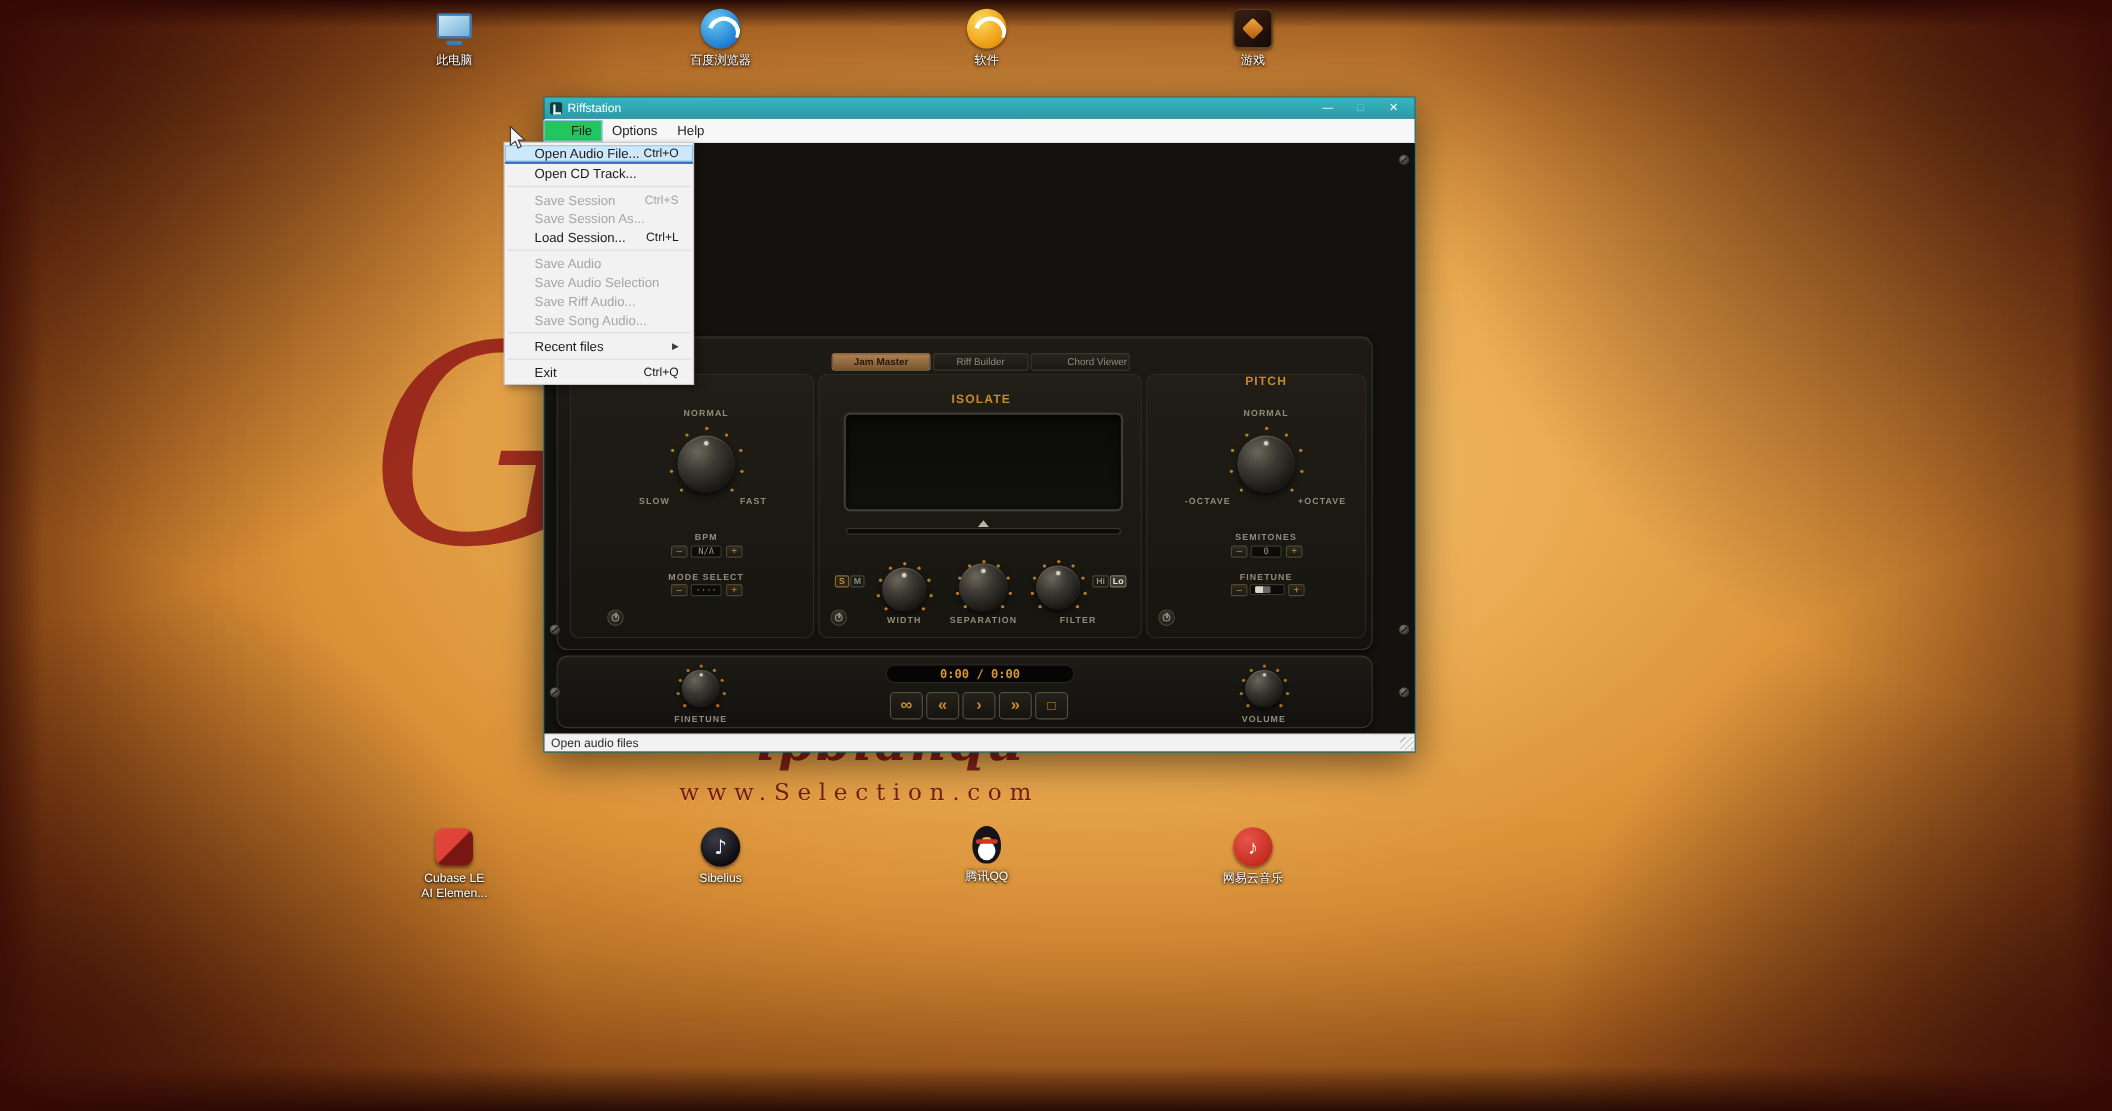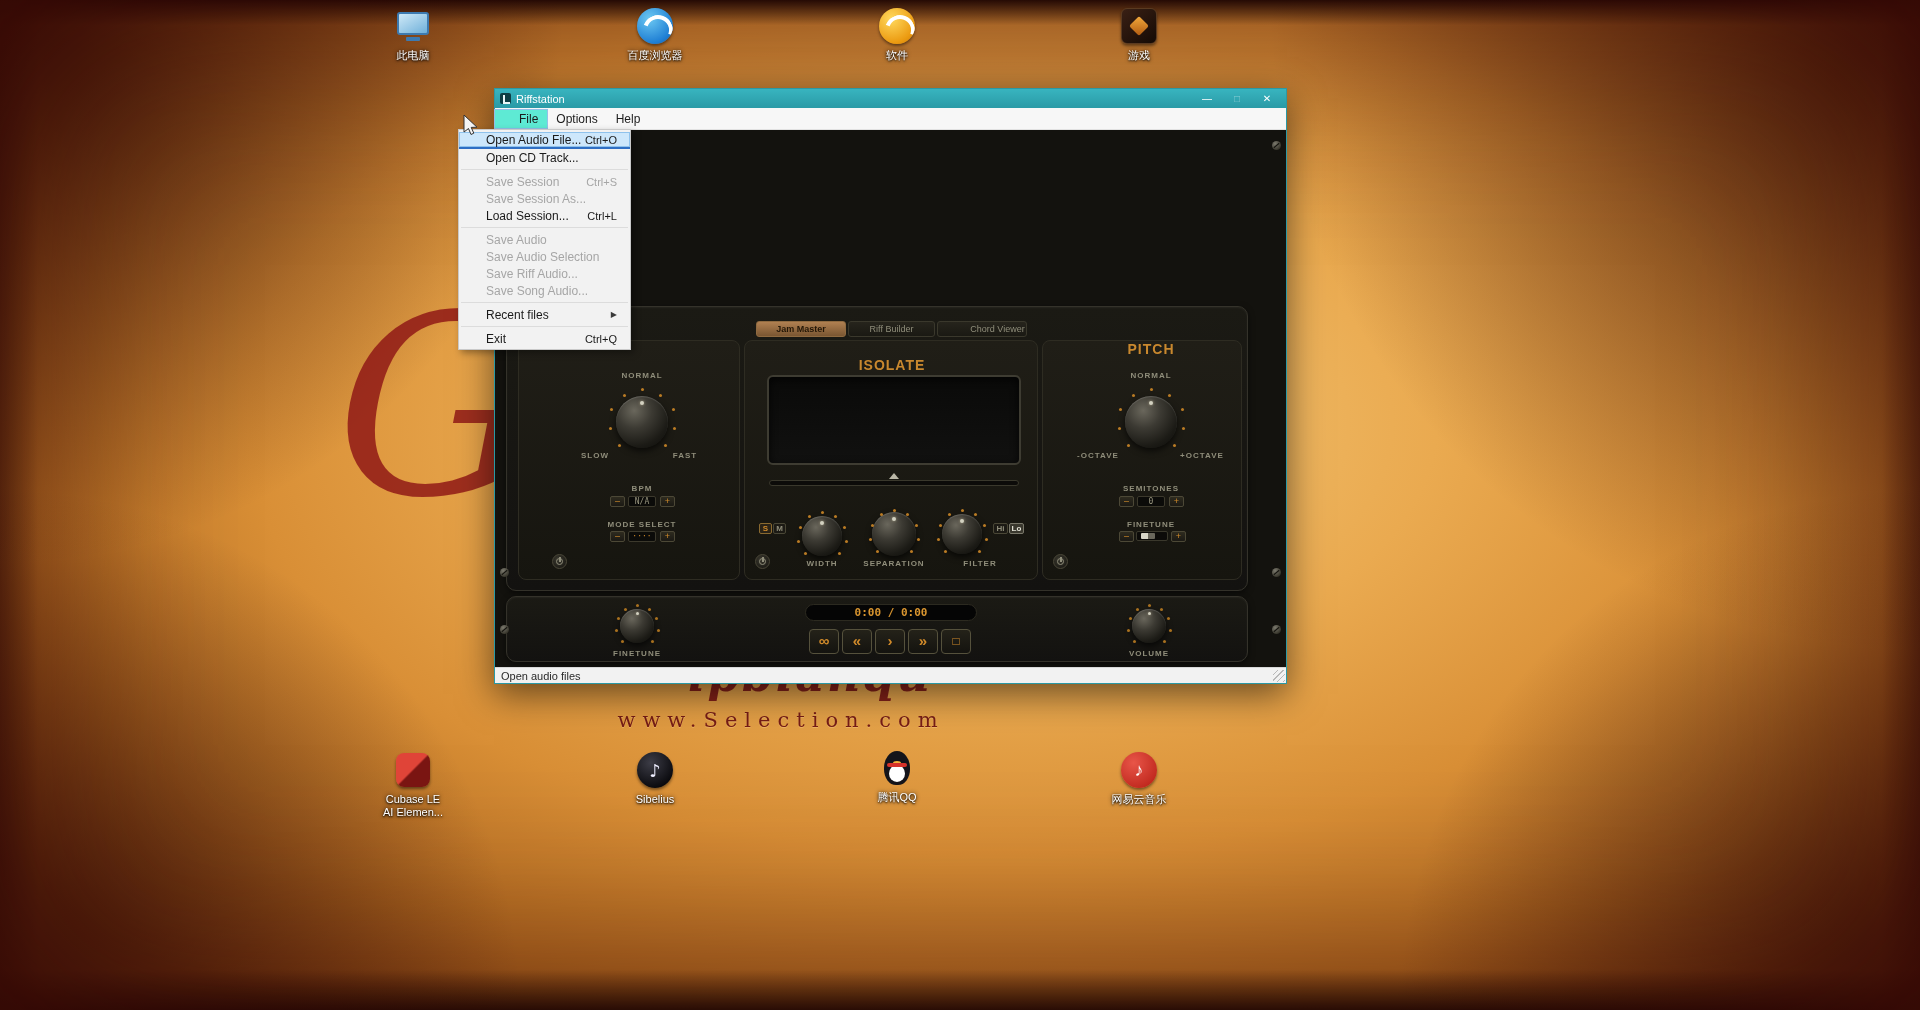--- a/index.html
+++ b/index.html
@@ -67,33 +67,33 @@
     background:linear-gradient(#38b4bf,#2a9aa6); display:flex; align-items:center; color:#fff; font-size:11px; }
   .titlebar .appico { width:11px; height:11px; margin:0 5px; background:#0e3d44; border-radius:2px; position:relative; flex:0 0 auto; }
   .titlebar .appico::after { content:""; position:absolute; left:3px; top:2px; width:5px; height:7px;
     border-left:2px solid #eaf7f8; border-bottom:2px solid #eaf7f8; }
   .titlebar .ttl { flex:1 1 auto; }
   .wbtn { width:30px; height:19px; text-align:center; line-height:19px; font-size:10px; color:#fff; }
   .wbtn.dim { color:rgba(255,255,255,.4); }
   .menubar { position:absolute; left:0; top:19px; width:100%; height:22px; background:#f7f7f7;
     border-bottom:1px solid #e2e2e2; display:flex; align-items:center; font-size:12px; color:#1c1c1c; }
   .menubar span { padding:2px 9px; }
-  .menubar .focused { background:#5eead4; outline:1px solid #93c0e8;padding-left:24px; }
+  .menubar .focused { background:#22c55e; outline:1px solid #93c0e8;padding-left:24px; }
 
   .appbody { position:absolute; left:0; top:41px; width:791px; height:539px; background:#13120e; }
 
   .panel { position:absolute; background:linear-gradient(180deg,#1b1a14,#131210);
     border:1px solid #34322a; border-radius:10px;
     box-shadow: inset 0 1px 2px rgba(255,255,255,.05), 0 2px 6px rgba(0,0,0,.5); }
   .module { position:absolute; background:linear-gradient(180deg,#201e17,#16150f);
     border:1px solid #2e2c22; border-radius:8px; }
 
   .lbl { position:absolute; transform:translateX(-50%); color:#8f8d7a; font-size:8px; font-weight:bold;
     letter-spacing:1px; white-space:nowrap; }
-  .lbl.orange { color:#c9882e; font-size:14px; }
+  .lbl.orange { color:#c9882e; font-size:11px; }
   .lbl.white { color:#ddd9cc; font-size:9px; }
 
   .knob { position:absolute; border-radius:50%;
     background:radial-gradient(circle at 35% 28%, #6a675c 0%, #3c3a33 35%, #1c1b16 70%, #0a0a08 100%);
     box-shadow: 0 3px 6px rgba(0,0,0,.65), inset 0 1px 1px rgba(255,255,255,.16); }
   .knob::after { content:""; position:absolute; left:50%; top:5px; width:4px; height:4px; margin-left:-2px;
     border-radius:50%; background:#d3d1c1; box-shadow:0 0 3px rgba(255,240,200,.5); }
   .knob .ticks { position:absolute; left:50%; top:50%; width:3px; height:3px; margin:-1.5px 0 0 -1.5px; border-radius:50%; }
   .k52 { width:52px; height:52px; }
   .k44 { width:44px; height:44px; }

